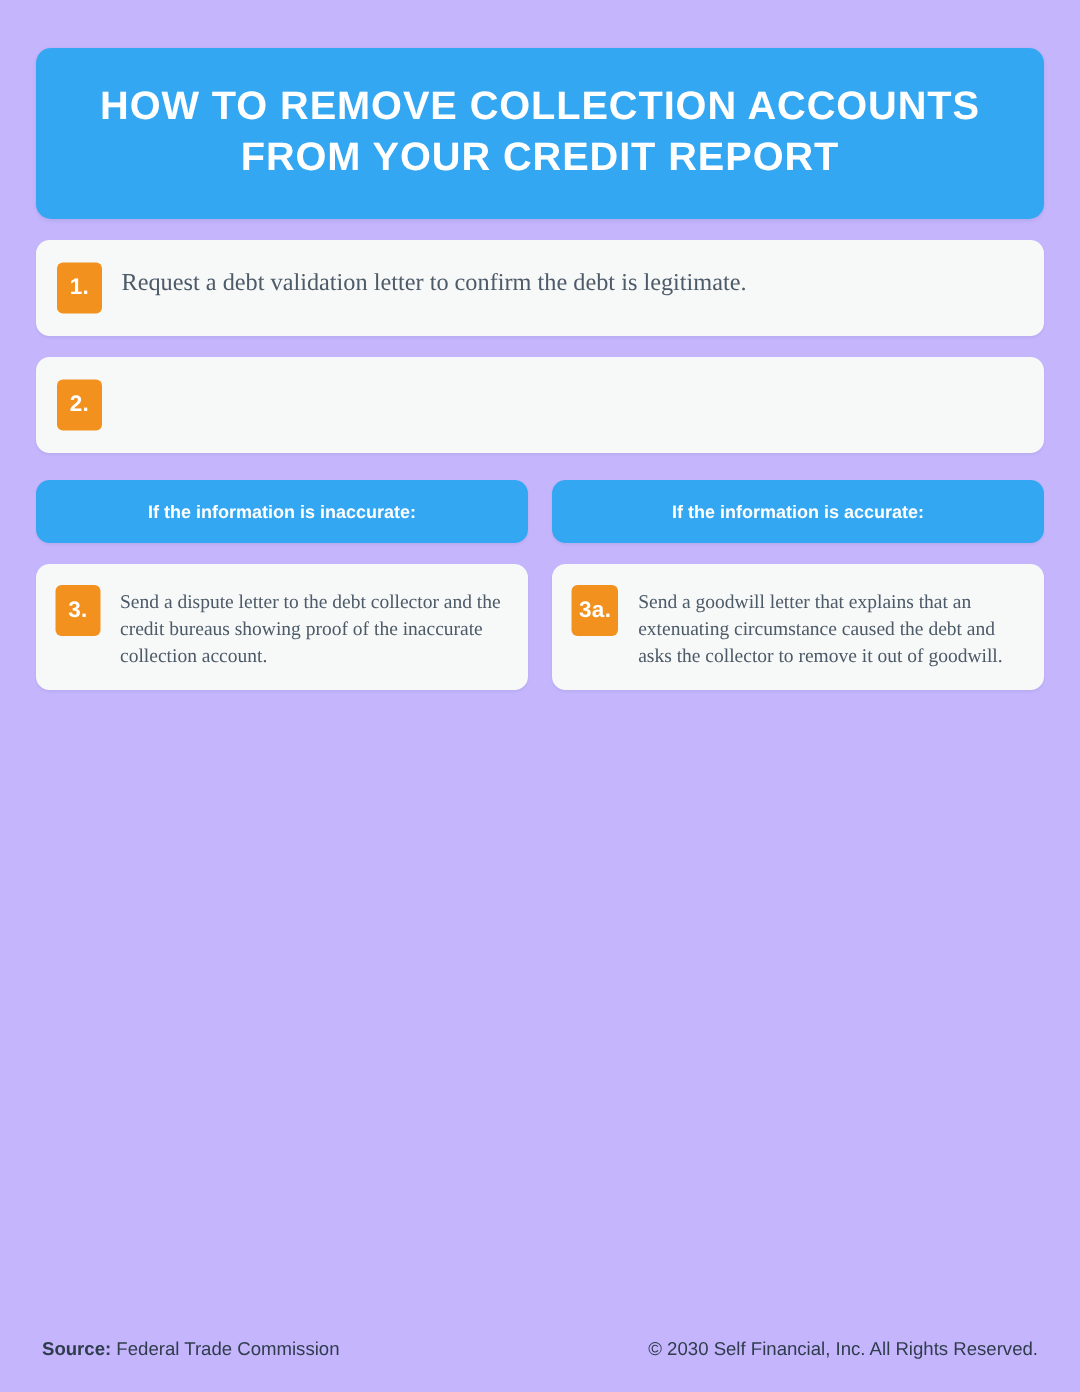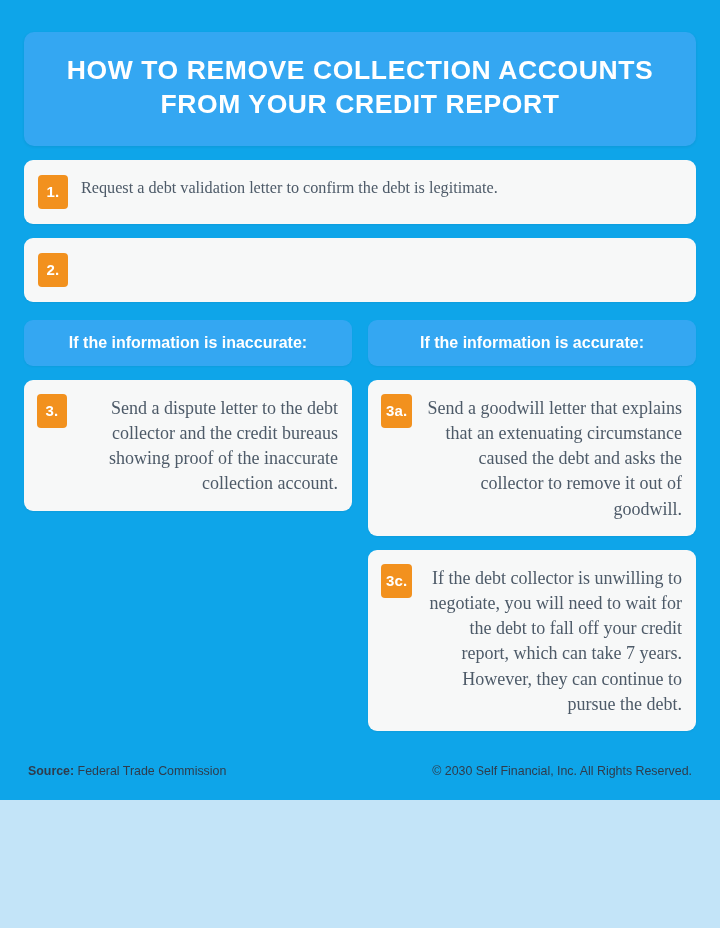--- a/index.html
+++ b/index.html
@@ -9,22 +9,22 @@
     width: 720px;
     height: 928px;
     background: #c3e4f8;
     font-family: "Liberation Sans", sans-serif;
     overflow: hidden;
   }
 
   .infographic {
     position: relative;
     width: 720px;
-    height: 800px;
-    background: #0ea5e9;
+    height: 928px;
+    background: #c4b5fd;
     padding: 32px 24px 0 24px;
   }
 
   
   .header-banner {
     background: #34a7f2;
     border-radius: 10px;
     padding: 22px 30px 24px 30px;
     text-align: center;
     box-shadow: 0 1px 3px rgba(0,0,0,0.08);
@@ -89,34 +89,34 @@
     display: flex;
     gap: 16px;
     align-items: flex-start;
   }
   .column { flex: 1 1 0; min-width: 0; }
 
   .col-header {
     background: #34a7f2;
     border-radius: 9px;
     color: #ffffff;
-    font-size: 16px;
+    font-size: 12px;
     font-weight: bold;
     padding: 14px 21px;
     text-align: center;
     box-shadow: 0 1px 2px rgba(0,0,0,0.05);
   }
 
   .col-body {
     margin-top: 14px;
     display: flex;
     flex-direction: column;
     gap: 14px;
   }
-  .col-body .card-text { font-size: 18px; line-height: 1.4; text-align: right; }
+  .col-body .card-text { font-size: 13px; line-height: 1.4; }
   .col-body .card { padding: 13px 14px 14px 13px; }
 
   
   .note-block {
     margin-top: 56px;
     padding: 0 22px 0 30px;
     color: #3d4a5a;
     font-size: 16.2px;
     line-height: 1.46;
   }
@@ -176,24 +176,20 @@
     <div class="column">
       <div class="col-header">If the information is accurate:</div>
       <div class="col-body">
 
         <div class="card">
           <div class="badge">3a.</div>
           <div class="card-text">Send a goodwill letter that explains that an extenuating circumstance caused the debt and asks the collector to remove it out of goodwill.</div>
         </div>
 
 
-        <div class="card">
-          <div class="badge">3c.</div>
-          <div class="card-text">If the debt collector is unwilling to negotiate, you will need to wait for the debt to fall off your credit report, which can take 7 years. However, they can continue to pursue the debt.</div>
-        </div>
 
       </div>
     </div>
 
   </div>
 
   <div class="footer">
     <div class="footer-left">
       <span class="footer-source-label">Source:</span><span> Federal Trade Commission</span>
     </div>

